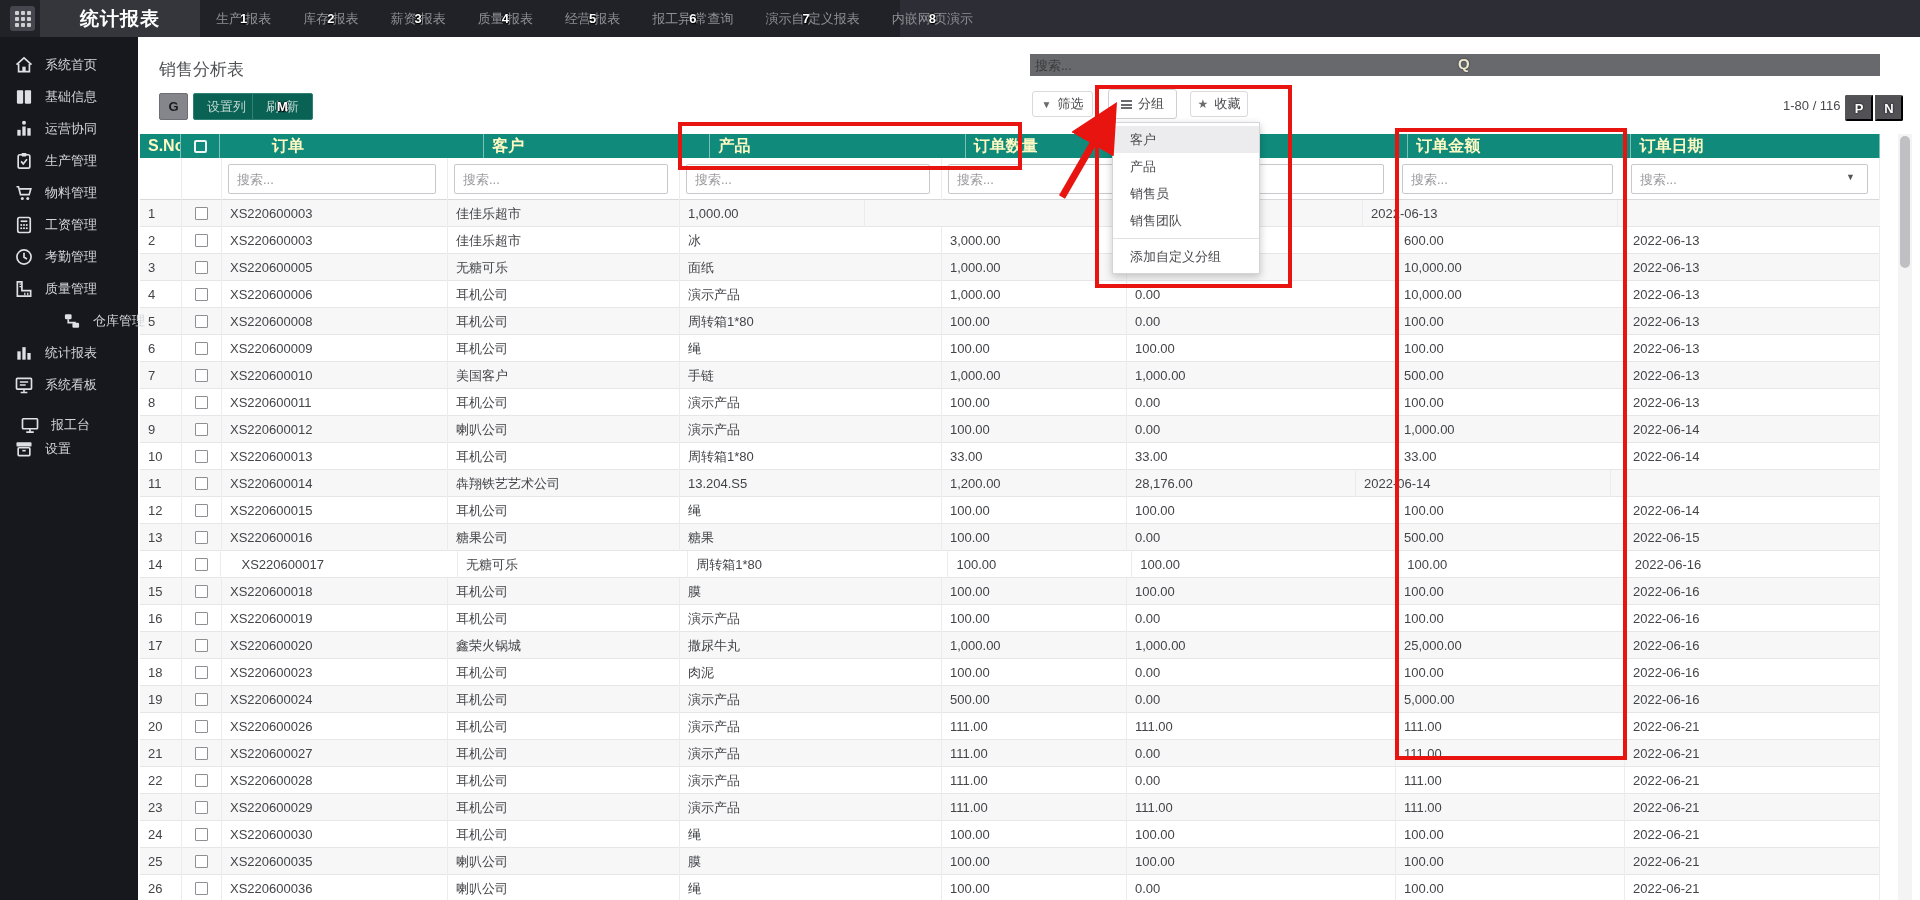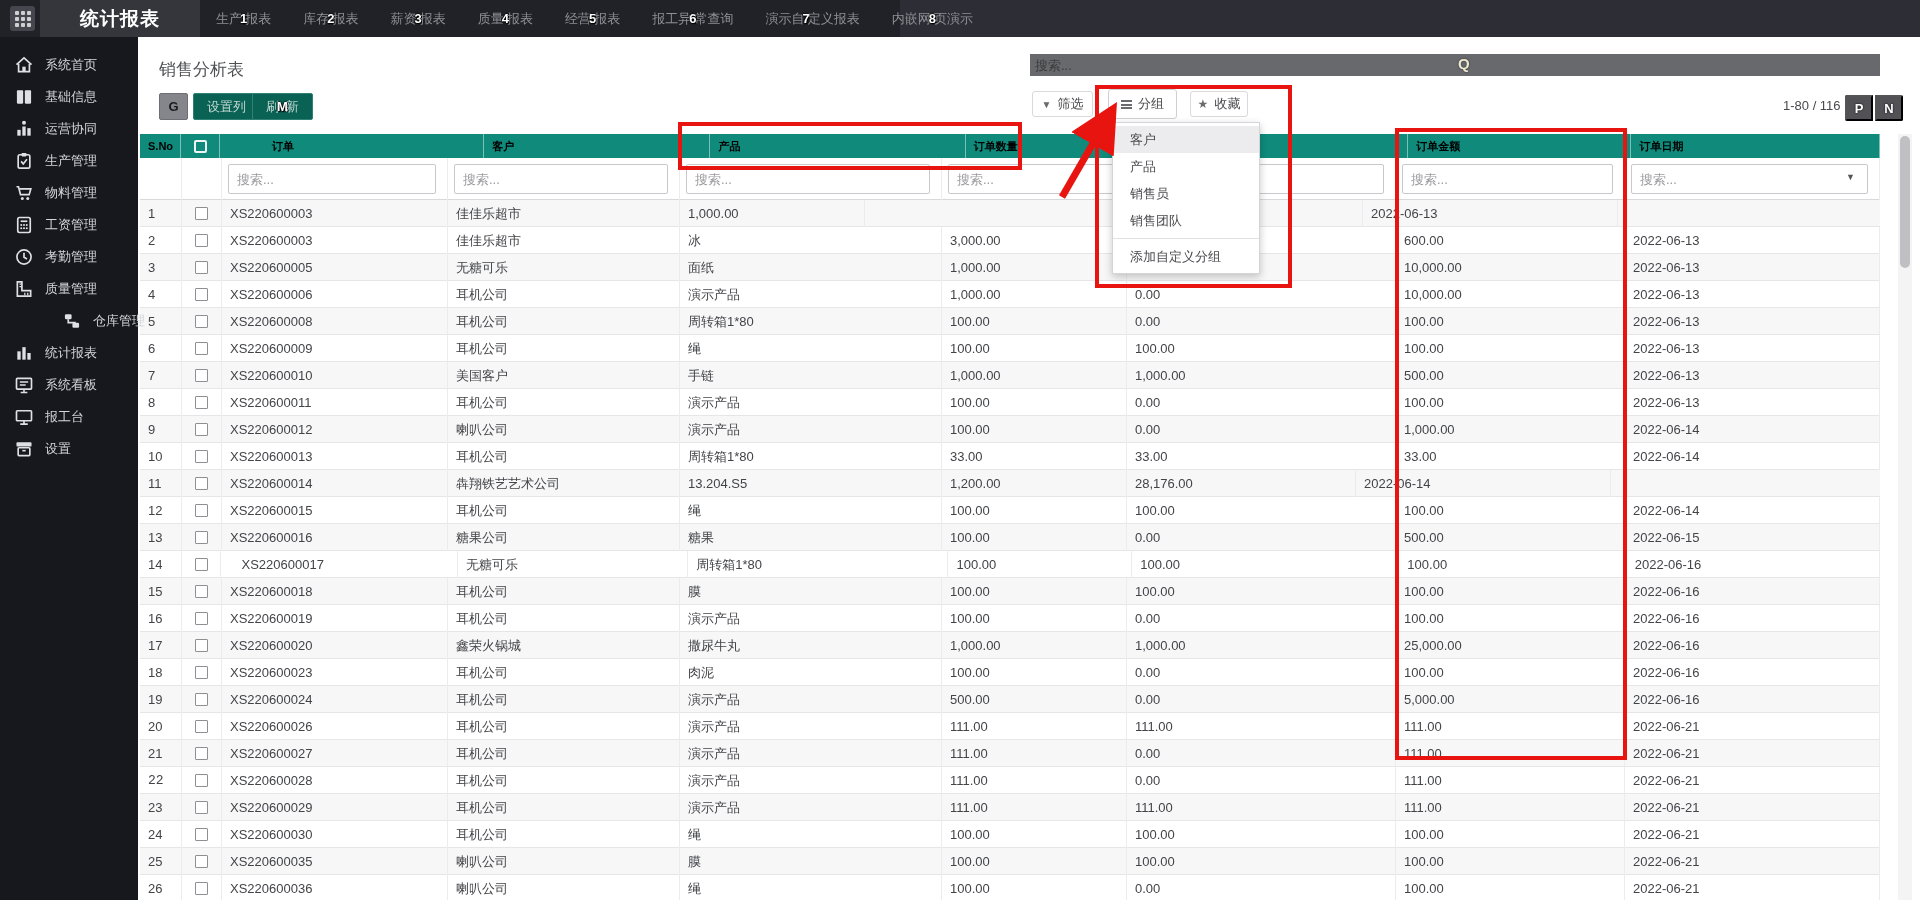--- a/index.html
+++ b/index.html
@@ -53,21 +53,21 @@
   
   .pag-text { position:absolute; left:1783px; top:98px; font-size:13px; color:#4a4a4e; }
   .pag-btn { position:absolute; top:95px; width:28px; height:26px; background:#515156; color:#fff; font-weight:bold; font-size:13px;
     display:flex; align-items:center; justify-content:center; cursor:pointer; text-shadow:0 0 2px #000; }
   .pag-prev { left:1845px; border-radius:2px 0 0 2px; }
   .pag-next { left:1875px; border-radius:0 2px 2px 0; }
 
   
   .table { position:absolute; left:140px; top:134px; width:1740px; }
   .thead { display:flex; height:24px; background:#0f8a7b; }
-  .th { height:24px; color:#000000; font-size:11px; font-weight:bold; display:flex; align-items:center; padding-left:8px;
+  .th { height:24px; color:#fef9c3; font-size:16px; font-weight:bold; display:flex; align-items:center; padding-left:8px;
     border-right:1px solid rgba(255,255,255,.45); overflow:hidden; white-space:nowrap; }
   .th.cbcell { justify-content:center; padding-left:0; }
   .hdr-cb { width:13px; height:13px; border:2px solid #eef5f4; border-radius:2px; background:transparent; cursor:pointer; }
   .searchrow { display:flex; height:42px; border-bottom:1px solid #d9d9db; background:#fff; }
   .sc { position:relative; height:42px; border-right:1px solid #ececee; }
   .sc input { position:absolute; left:6px; top:6px; height:30px; border:1px solid #c9c9cd; border-radius:2px;
     font-size:13px; color:#444; padding:0 8px; outline:none; font-family:inherit; background:#fff; }
   .sc input::placeholder { color:#9a9a9e; }
   .sc .caret { position:absolute; right:24px; top:14px; font-size:9px; color:#56565a; pointer-events:none; }
   .trow { display:flex; height:27px; border-bottom:1px solid #e6e6e8; background:#fff; }
@@ -251,21 +251,21 @@
         <span class="slabel">统计报表</span>
       </div>
       <div class="side-item" style="top: 332px;">
         <span class="sicon"><svg viewBox="0 0 24 24" width="20" height="20">
             <rect x="3" y="4" width="18" height="13" rx="1" fill="none" stroke="#dfe0e4" stroke-width="2"></rect>
             <path d="M7 8.5h10M7 12h7" stroke="#dfe0e4" stroke-width="1.8"></path>
             <path d="M12 17v3M8 21h8" stroke="#dfe0e4" stroke-width="1.8"></path>
           </svg></span>
         <span class="slabel">系统看板</span>
       </div>
-      <div class="side-item" style="top: 364px;">
+      <div class="side-item" style="top: 372px; padding-left: 6px;">
         <span class="sicon"><svg viewBox="0 0 24 24" width="20" height="20">
             <rect x="3" y="4.5" width="18" height="12" rx="1" fill="none" stroke="#dfe0e4" stroke-width="2"></rect>
             <path d="M12 16.5v3.5M7.5 20.5h9" stroke="#dfe0e4" stroke-width="2"></path>
           </svg></span>
         <span class="slabel">报工台</span>
       </div>
       <div class="side-item" style="top: 396px;">
         <span class="sicon"><svg viewBox="0 0 24 24" width="20" height="20">
             <rect x="3" y="4" width="18" height="5" rx="1" fill="#dfe0e4"></rect>
             <rect x="5" y="10.5" width="14" height="9.5" rx="1" fill="none" stroke="#dfe0e4" stroke-width="2"></rect>
@@ -628,21 +628,21 @@
           </div>
           <div class="td" style="width: 226px;">XS220600027</div>
           <div class="td" style="width: 232px;">耳机公司</div>
           <div class="td" style="width: 262px;">演示产品</div>
           <div class="td" style="width: 185px;">111.00</div>
           <div class="td" style="width: 269px;">0.00</div>
           <div class="td" style="width: 229px;">111.00</div>
           <div class="td" style="width: 255px;">2022-06-21</div>
         </div>
         <div class="trow">
-          <div class="td" style="width: 42px; font-family: Liberation Mono, monospace;">22</div>
+          <div class="td" style="width: 42px;">22</div>
           <div class="td cbcell" style="width: 40px;">
             <span class="row-cb"></span>
           </div>
           <div class="td" style="width: 226px;">XS220600028</div>
           <div class="td" style="width: 232px;">耳机公司</div>
           <div class="td" style="width: 262px;">演示产品</div>
           <div class="td" style="width: 185px;">111.00</div>
           <div class="td" style="width: 269px;">0.00</div>
           <div class="td" style="width: 229px;">111.00</div>
           <div class="td" style="width: 255px;">2022-06-21</div>

